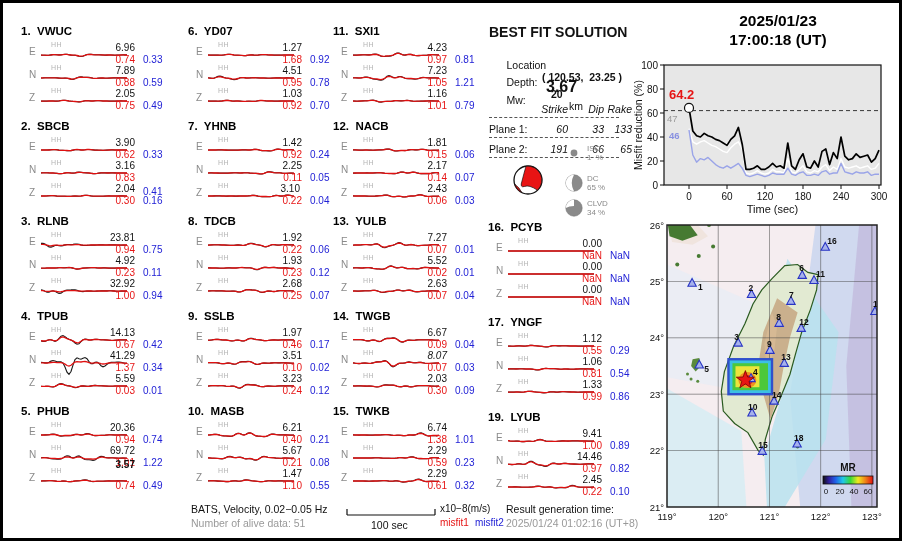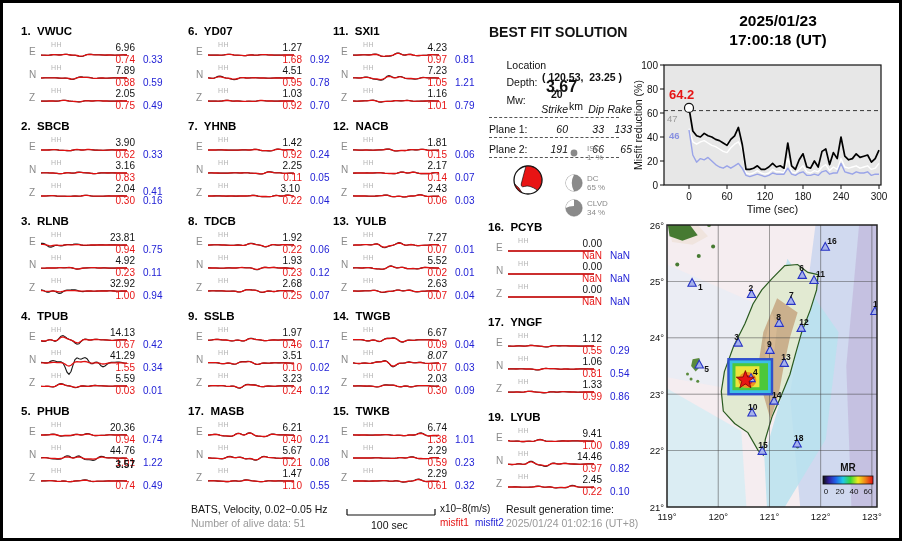--- a/index.html
+++ b/index.html
@@ -341,21 +341,21 @@
         <span class="ch-amp" style="left: 68px; top: 17px;">14.13</span>
         <span class="ch-m1" style="left: 68px; top: 29px;">0.67</span>
         <span class="ch-m2" style="left: 132px; top: 29px;">0.42</span>
         <span class="ch-comp" style="left: 18px; top: 44px;">N</span>
         <span class="ch-band" style="left: 40px; top: 39px;">HH</span>
         <svg width="92" height="22" class="ch-svg" style="left:30px;top:40px">
           <path d="M0 12.4 L2 12.5 L4 12.9 L6 12.9 L8 12.2 L10 11.1 L12 10.5 L14 11.0 L16 11.7 L18 11.8 L20 11.7 L22 13.1 L24 17.1 L26 22.1 L28 24.4 L30 21.5 L32 15.1 L34 9.6 L36 7.8 L38 8.7 L40 9.2 L42 8.3 L44 7.5 L46 8.7 L48 11.6 L50 13.7 L52 13.6 L54 12.3 L56 12.0 L58 13.5 L60 15.7 L62 16.8 L64 16.0 L66 14.4 L68 13.0 L70 12.4 L72 12.3 L74 12.3 L76 12.1 L78 12.1 L80 12.3 L82 12.8 L84 13.3 L86 13.4" fill="none" stroke="#1a1a1a" stroke-width="1.1"></path>
           <path d="M0 12.8 L2 12.9 L4 13.0 L6 13.0 L8 12.8 L10 12.5 L12 12.3 L14 12.4 L16 12.6 L18 12.7 L20 12.6 L22 13.0 L24 14.1 L26 15.5 L28 16.1 L30 15.3 L32 13.6 L34 12.1 L36 11.6 L38 11.8 L40 12.0 L42 11.7 L44 11.5 L46 11.8 L48 12.6 L50 13.2 L52 13.2 L54 12.8 L56 12.7 L58 13.1 L60 13.7 L62 14.0 L64 13.8 L66 13.4 L68 13.0 L70 12.8 L72 12.8 L74 12.8 L76 12.8 L78 12.7 L80 12.8 L82 13.0 L84 13.1 L86 13.1" fill="none" stroke="#e01010" stroke-width="1.3"></path>
         </svg>
         <span class="ch-amp" style="left: 68px; top: 40px;">41.29</span>
-        <span class="ch-m1" style="left: 68px; top: 52px;">1.55</span>
+        <span class="ch-m1" style="left: 68px; top: 52px;">1.37</span>
         <span class="ch-m2" style="left: 132px; top: 52px;">0.34</span>
         <span class="ch-comp" style="left: 18px; top: 67px;">Z</span>
         <span class="ch-band" style="left: 40px; top: 62px;">HH</span>
         <svg width="92" height="22" class="ch-svg" style="left:30px;top:63px">
           <path d="M0 13.4 L2 13.5 L4 13.4 L6 13.2 L8 13.4 L10 13.8 L12 14.0 L14 13.5 L16 12.2 L18 11.0 L20 10.6 L22 11.1 L24 12.0 L26 12.6 L28 12.9 L30 13.3 L32 14.0 L34 14.6 L36 14.5 L38 13.8 L40 13.1 L42 12.9 L44 13.1 L46 13.4 L48 13.4 L50 12.9 L52 12.6 L54 12.4 L56 12.6 L58 12.7 L60 12.8 L62 12.9 L64 13.0 L66 13.1 L68 13.2 L70 13.2 L72 13.2 L74 13.0 L76 13.0 L78 13.0 L80 13.0 L82 13.0 L84 13.0 L86 12.9" fill="none" stroke="#1a1a1a" stroke-width="1.1"></path>
           <path d="M0 13.3 L2 13.4 L4 13.3 L6 13.2 L8 13.3 L10 13.7 L12 13.9 L14 13.4 L16 12.4 L18 11.3 L20 11.0 L22 11.4 L24 12.2 L26 12.7 L28 12.9 L30 13.3 L32 13.8 L34 14.3 L36 14.2 L38 13.6 L40 13.0 L42 12.9 L44 13.1 L46 13.4 L48 13.3 L50 13.0 L52 12.6 L54 12.5 L56 12.6 L58 12.8 L60 12.9 L62 12.9 L64 13.0 L66 13.1 L68 13.2 L70 13.2 L72 13.1 L74 13.0 L76 13.0 L78 13.0 L80 13.0 L82 13.0 L84 13.0 L86 12.9" fill="none" stroke="#e01010" stroke-width="1.3"></path>
         </svg>
         <span class="ch-amp" style="left: 68px; top: 63px;">5.59</span>
         <span class="ch-m1" style="left: 68px; top: 75px;">0.03</span>
         <span class="ch-m2" style="left: 132px; top: 75px;">0.01</span>
@@ -370,21 +370,21 @@
         </svg>
         <span class="ch-amp" style="left: 68px; top: 17px;">20.36</span>
         <span class="ch-m1" style="left: 68px; top: 29px;">0.94</span>
         <span class="ch-m2" style="left: 132px; top: 29px;">0.74</span>
         <span class="ch-comp" style="left: 18px; top: 44px;">N</span>
         <span class="ch-band" style="left: 40px; top: 39px;">HH</span>
         <svg width="92" height="22" class="ch-svg" style="left:30px;top:40px">
           <path d="M0 12.7 L2 12.5 L4 12.5 L6 12.8 L8 13.3 L10 13.7 L12 13.9 L14 13.9 L16 14.1 L18 14.3 L20 14.0 L22 12.9 L24 11.5 L26 10.7 L28 11.1 L30 12.3 L32 13.0 L34 12.4 L36 11.2 L38 10.9 L40 11.9 L42 13.5 L44 14.5 L46 14.7 L48 14.7 L50 15.0 L52 15.4 L54 15.0 L56 13.6 L58 12.1 L60 11.3 L62 11.5 L64 12.2 L66 12.7 L68 12.9 L70 12.8 L72 12.8 L74 13.0 L76 13.1 L78 13.2 L80 13.1 L82 13.1 L84 13.1 L86 13.2" fill="none" stroke="#1a1a1a" stroke-width="1.1"></path>
           <path d="M0 12.9 L2 12.8 L4 12.7 L6 12.9 L8 13.1 L10 13.4 L12 13.4 L14 13.5 L16 13.6 L18 13.6 L20 13.5 L22 12.9 L24 12.2 L26 11.8 L28 12.1 L30 12.7 L32 13.0 L34 12.7 L36 12.1 L38 11.9 L40 12.4 L42 13.2 L44 13.8 L46 13.9 L48 13.9 L50 14.0 L52 14.2 L54 14.0 L56 13.3 L58 12.6 L60 12.1 L62 12.2 L64 12.6 L66 12.9 L68 12.9 L70 12.9 L72 12.9 L74 13.0 L76 13.1 L78 13.1 L80 13.1 L82 13.0 L84 13.1 L86 13.1" fill="none" stroke="#e01010" stroke-width="1.3"></path>
         </svg>
-        <span class="ch-amp" style="left: 68px; top: 40px;">44.76</span>
+        <span class="ch-amp" style="left: 68px; top: 40px;">69.72</span>
         <span class="ch-m1" style="left: 68px; top: 52px;">1.01</span>
         <span class="ch-m2" style="left: 132px; top: 52px;">1.22</span>
         <span class="ch-comp" style="left: 18px; top: 67px;">Z</span>
         <span class="ch-band" style="left: 40px; top: 62px;">HH</span>
         <svg width="92" height="22" class="ch-svg" style="left:30px;top:63px">
           <path d="M0 13.0 L2 12.9 L4 12.9 L6 12.8 L8 12.6 L10 12.5 L12 12.7 L14 13.0 L16 13.4 L18 13.5 L20 13.3 L22 13.0 L24 13.1 L26 13.5 L28 13.8 L30 13.7 L32 13.4 L34 13.0 L36 12.9 L38 12.8 L40 12.5 L42 12.0 L44 11.7 L46 12.0 L48 12.7 L50 13.3 L52 13.6 L54 13.5 L56 13.3 L58 13.2 L60 13.2 L62 13.2 L64 13.1 L66 13.0 L68 12.9 L70 13.0 L72 13.0 L74 13.0 L76 12.9 L78 12.9 L80 12.9 L82 12.9 L84 13.0 L86 13.0" fill="none" stroke="#1a1a1a" stroke-width="1.1"></path>
           <path d="M0 13.0 L2 12.9 L4 12.9 L6 12.8 L8 12.7 L10 12.7 L12 12.8 L14 13.0 L16 13.3 L18 13.3 L20 13.2 L22 13.0 L24 13.1 L26 13.4 L28 13.6 L30 13.5 L32 13.3 L34 13.0 L36 12.9 L38 12.9 L40 12.6 L42 12.3 L44 12.1 L46 12.3 L48 12.8 L50 13.2 L52 13.4 L54 13.3 L56 13.2 L58 13.1 L60 13.1 L62 13.1 L64 13.1 L66 13.0 L68 13.0 L70 13.0 L72 13.0 L74 13.0 L76 13.0 L78 12.9 L80 12.9 L82 12.9 L84 13.0 L86 13.0" fill="none" stroke="#e01010" stroke-width="1.3"></path>
         </svg>
         <span class="ch-amp" style="left: 68px; top: 54px; font-weight: bold;">3.57</span>
         <span class="ch-m1" style="left: 68px; top: 75px;">0.74</span>
@@ -504,21 +504,21 @@
         <span class="ch-band" style="left: 40px; top: 62px;">HH</span>
         <svg width="92" height="22" class="ch-svg" style="left:30px;top:63px">
           <path d="M0 13.1 L2 12.8 L4 12.6 L6 12.5 L8 12.7 L10 12.7 L12 12.6 L14 12.6 L16 12.8 L18 13.2 L20 13.5 L22 13.4 L24 13.1 L26 13.3 L28 14.1 L30 15.0 L32 15.2 L34 14.2 L36 12.7 L38 11.6 L40 11.3 L42 11.6 L44 11.8 L46 11.9 L48 12.1 L50 12.8 L52 13.5 L54 13.8 L56 13.6 L58 13.2 L60 13.0 L62 13.1 L64 13.3 L66 13.3 L68 13.2 L70 13.0 L72 12.9 L74 12.9 L76 12.9 L78 12.9 L80 12.8 L82 12.9 L84 12.9 L86 13.0" fill="none" stroke="#1a1a1a" stroke-width="1.1"></path>
           <path d="M0 13.1 L2 12.8 L4 12.6 L6 12.6 L8 12.7 L10 12.8 L12 12.7 L14 12.6 L16 12.8 L18 13.2 L20 13.4 L22 13.3 L24 13.1 L26 13.2 L28 13.9 L30 14.7 L32 14.8 L34 14.0 L36 12.7 L38 11.8 L40 11.6 L42 11.8 L44 12.0 L46 12.0 L48 12.3 L50 12.8 L52 13.4 L54 13.7 L56 13.5 L58 13.2 L60 13.0 L62 13.1 L64 13.2 L66 13.3 L68 13.2 L70 13.0 L72 12.9 L74 12.9 L76 12.9 L78 12.9 L80 12.9 L82 12.9 L84 12.9 L86 13.0" fill="none" stroke="#e01010" stroke-width="1.3"></path>
         </svg>
         <span class="ch-amp" style="left: 68px; top: 63px;">3.23</span>
         <span class="ch-m1" style="left: 68px; top: 75px;">0.24</span>
         <span class="ch-m2" style="left: 132px; top: 75px;">0.12</span>
       </div>
       <div class="st-col" style="left: 175px; top: 402px; width: 162px; height: 92px; position: absolute;">
-        <div class="st-head" style="left: 10px; top: 0px;">17.  MASB</div>
+        <div class="st-head" style="left: 10px; top: 0px;">10.  MASB</div>
         <span class="ch-comp" style="left: 18px; top: 21px;">E</span>
         <span class="ch-band" style="left: 40px; top: 16px;">HH</span>
         <svg width="92" height="22" class="ch-svg" style="left:30px;top:17px">
           <path d="M0 13.0 L2 12.9 L4 12.7 L6 12.4 L8 12.3 L10 12.6 L12 13.2 L14 13.7 L16 13.9 L18 14.0 L20 14.2 L22 14.4 L24 14.3 L26 13.3 L28 11.9 L30 11.2 L32 11.5 L34 12.5 L36 13.0 L38 12.3 L40 11.1 L42 10.7 L44 11.5 L46 12.9 L48 13.9 L50 14.2 L52 14.3 L54 14.5 L56 14.7 L58 14.5 L60 13.7 L62 12.6 L64 12.1 L66 12.1 L68 12.5 L70 12.8 L72 12.9 L74 12.9 L76 12.8 L78 12.9 L80 13.0 L82 13.1 L84 13.1 L86 13.1" fill="none" stroke="#1a1a1a" stroke-width="1.1"></path>
           <path d="M0 13.0 L2 12.9 L4 12.7 L6 12.5 L8 12.4 L10 12.7 L12 13.2 L14 13.6 L16 13.8 L18 13.9 L20 14.0 L22 14.2 L24 14.1 L26 13.3 L28 12.1 L30 11.4 L32 11.7 L34 12.6 L36 13.0 L38 12.4 L40 11.4 L42 11.0 L44 11.7 L46 12.9 L48 13.8 L50 14.0 L52 14.1 L54 14.3 L56 14.5 L58 14.3 L60 13.6 L62 12.7 L64 12.2 L66 12.3 L68 12.6 L70 12.9 L72 12.9 L74 12.9 L76 12.9 L78 12.9 L80 13.0 L82 13.1 L84 13.1 L86 13.1" fill="none" stroke="#e01010" stroke-width="1.3"></path>
         </svg>
         <span class="ch-amp" style="left: 68px; top: 17px;">6.21</span>
         <span class="ch-m1" style="left: 68px; top: 29px;">0.40</span>
         <span class="ch-m2" style="left: 132px; top: 29px;">0.21</span>
         <span class="ch-comp" style="left: 18px; top: 44px;">N</span>

